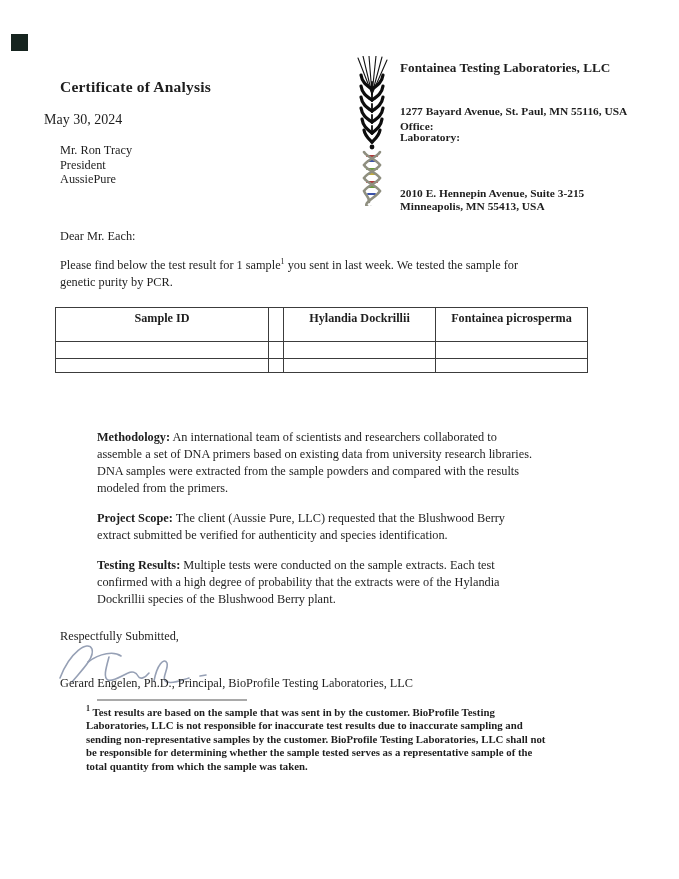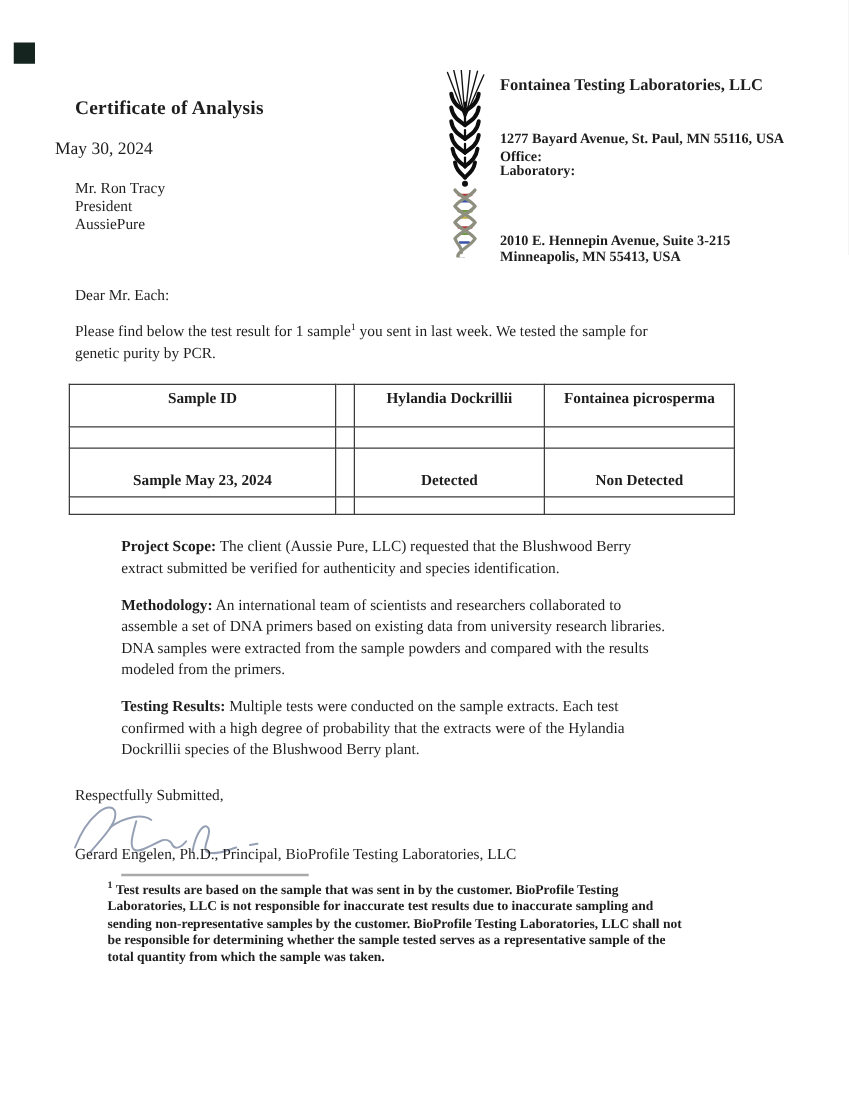--- a/index.html
+++ b/index.html
@@ -134,42 +134,36 @@
       <td></td>
       <td>Hylandia Dockrillii</td>
       <td>Fontainea picrosperma</td>
     </tr>
     <tr class="gap1">
       <td></td>
       <td></td>
       <td></td>
       <td></td>
     </tr>
-    <tr class="data">
-      <td>Sample May 23, 2024</td>
-      <td></td>
-      <td>Detected</td>
-      <td>Non Detected</td>
-    </tr>
     <tr class="gap2">
       <td></td>
       <td></td>
       <td></td>
       <td></td>
     </tr>
   </tbody>
     </table>
 
   <div class="abs sections">
-    <div class="section pre"><span class="lead">Project Scope:</span><span> The client (Aussie Pure, LLC) requested that the Blushwood Berry
-extract submitted be verified for authenticity and species identification.</span></div>
     <div class="section pre"><span class="lead">Methodology:</span><span> An international team of scientists and researchers collaborated to
 assemble a set of DNA primers based on existing data from university research libraries.
 DNA samples were extracted from the sample powders and compared with the results
 modeled from the primers.</span></div>
+    <div class="section pre"><span class="lead">Project Scope:</span><span> The client (Aussie Pure, LLC) requested that the Blushwood Berry
+extract submitted be verified for authenticity and species identification.</span></div>
     <div class="section pre"><span class="lead">Testing Results:</span><span> Multiple tests were conducted on the sample extracts. Each test
 confirmed with a high degree of probability that the extracts were of the Hylandia
 Dockrillii species of the Blushwood Berry plant.</span></div>
   </div>
 
   <div class="abs respectfully">Respectfully Submitted,</div>
 
   <svg class="abs signature" width="175" height="52" viewBox="0 0 175 52">
     <g fill="none" stroke="#96a0b5" stroke-width="1.6" stroke-linecap="round">
       <path d="M10,42 C20,16 38,4 42,13 C45,22 30,36 22,46"></path>

